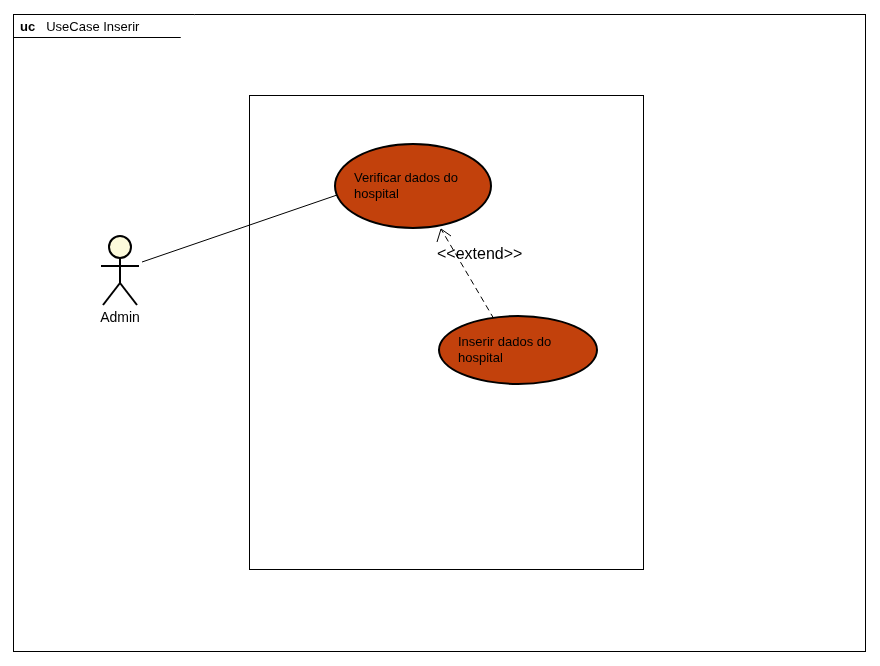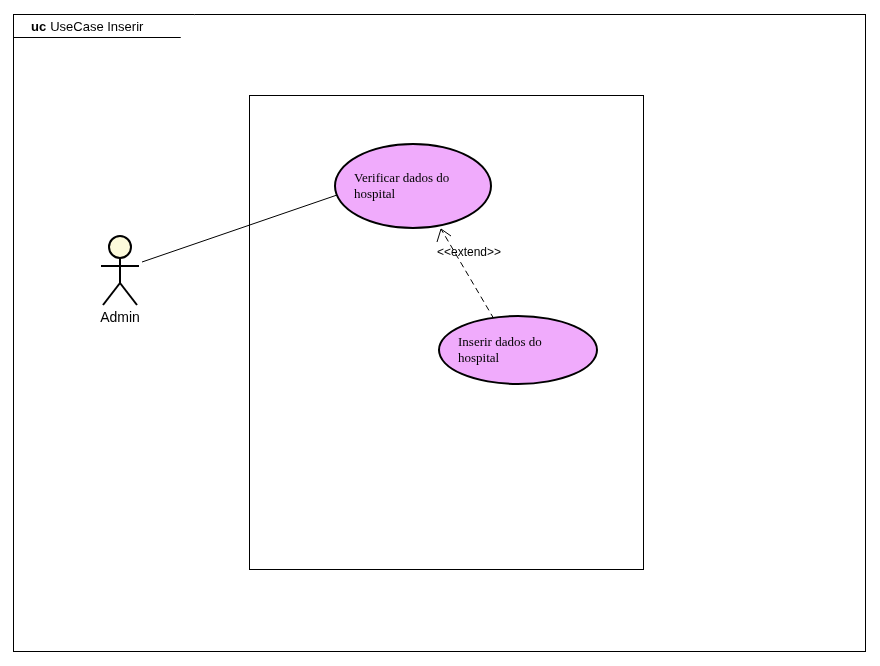--- a/index.html
+++ b/index.html
@@ -22,22 +22,23 @@
       position: absolute;
       left: -1px;
       top: -1px;
       width: 182px;
       height: 24px;
       background: #fff;
       border: 1px solid #000;
       font-size: 13px;
       display: flex;
       align-items: center;
-      padding-left: 17px;
+      padding-left: 6px;
       clip-path: polygon(0 0, 100% 0, 92% 100%, 0 100%);
+      gap: 7px;
     }
     .title-tab .bold {
       font-weight: bold;
       margin-right: 4px;
     }
     .system-boundary {
       position: absolute;
       left: 235px;
       top: 80px;
       width: 395px;
@@ -54,47 +55,46 @@
     }
     .actor-label {
       text-align: center;
       font-size: 14px;
       margin-top: 2px;
     }
     .usecase {
       position: absolute;
       border: 2px solid #000;
       border-radius: 50%;
-      background: #f0abfc;
+      background: #c2410c;
       display: flex;
       align-items: center;
       justify-content: center;
       font-size: 13px;
       text-align: left;
       padding: 0 18px;
       line-height: 1.2;
-      font-family: Liberation Serif, serif;
     }
     .uc1 {
       left: 320px;
       top: 128px;
       width: 158px;
       height: 86px;
     }
     .uc2 {
       left: 424px;
       top: 300px;
       width: 160px;
       height: 70px;
     }
     .extend-label {
       position: absolute;
       left: 423px;
       top: 230px;
-      font-size: 12px;
+      font-size: 16px;
     }
     .connector-line {
       position: absolute;
       pointer-events: none;
     }
   </style>
 </head>
 <body>
 
 <div class="outer-frame">

